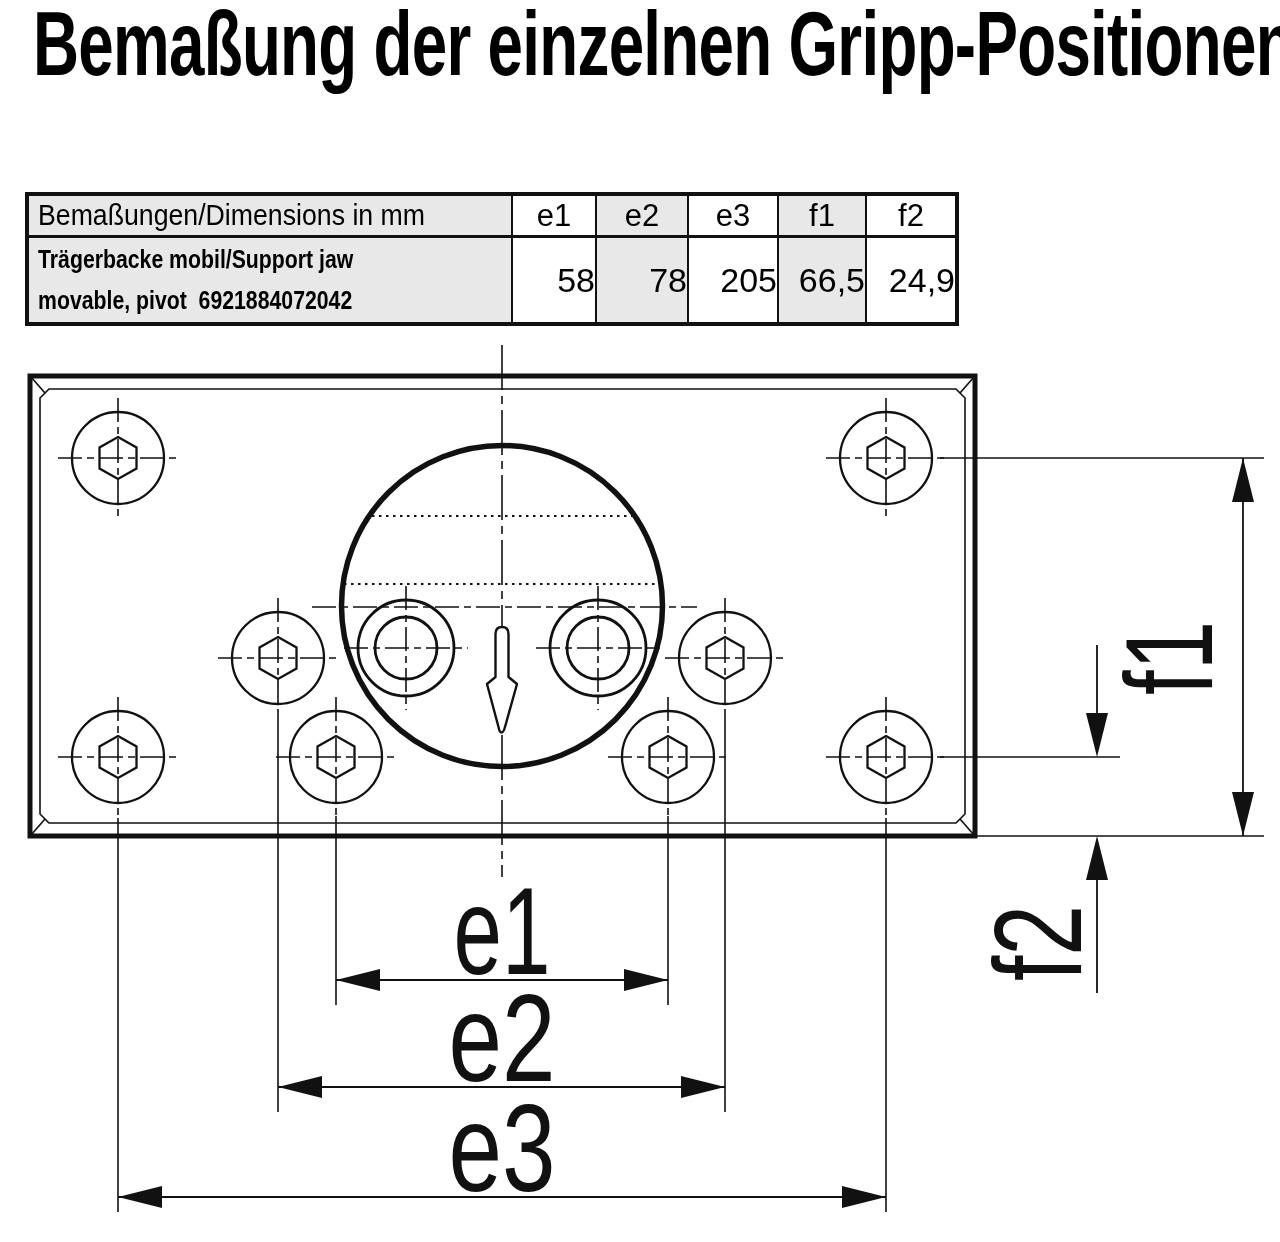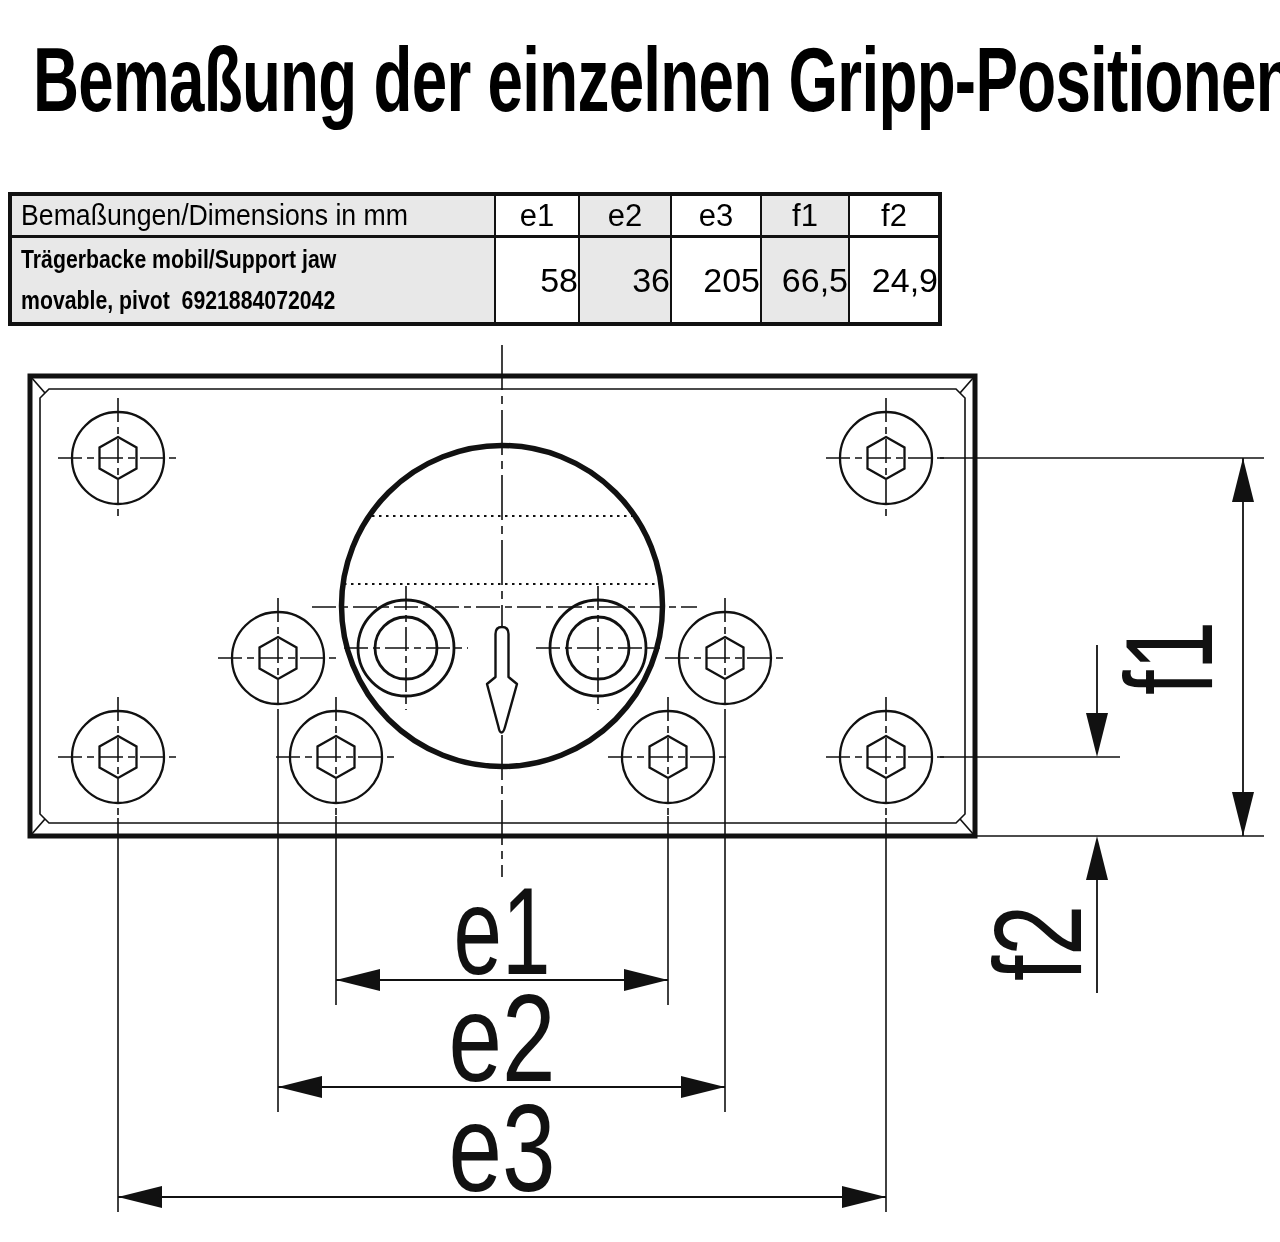--- a/index.html
+++ b/index.html
@@ -1,26 +1,26 @@
 <!DOCTYPE html>
 <html><head>
 <meta charset="utf-8">
 <style>
   html,body{margin:0;padding:0;background:#fff;width:1280px;height:1242px;overflow:hidden;
             font-family:"Liberation Sans",sans-serif;color:#000;}
   .abs{position:absolute;}
 
   
-  #title{left:33px;top:0px;width:1247px;margin-top:36px;}
+  #title{left:33px;top:0px;width:1247px;}
   .title-line{display:block;white-space:nowrap;font-weight:bold;font-size:91px;line-height:88px;
               letter-spacing:-1px;}
   .title-line > span{display:inline-block;transform:scaleX(0.70);transform-origin:0 50%;white-space:nowrap;}
 
   
-  #dim-table{left:8px;top:192px;border-collapse:collapse;table-layout:fixed;width:933px;
+  #dim-table{left:25px;top:192px;border-collapse:collapse;table-layout:fixed;width:933px;
              border:4px solid #111;}
   #dim-table td{border:2.5px solid #111;padding:0;vertical-align:middle;background:#fff;}
   #dim-table tr.hdr td{border-bottom:3.5px solid #111;height:39px;}
   #dim-table tr.data td{height:84px;}
   #dim-table td.shade{background:#e8e8e8;}
   .cell-label{font-size:29px;padding-left:9px !important;white-space:nowrap;}
   .cell-label > span{display:inline-block;transform:scaleX(0.92);transform-origin:0 50%;}
   .col-head{font-size:31px;text-align:center;}
   .cell-val{font-size:34px;text-align:right;}
   .jaw-label{font-weight:bold;font-size:25px;line-height:41px;padding-left:9px !important;}
@@ -64,21 +64,21 @@
     <td class="col-head">e3</td>
     <td class="col-head shade">f1</td>
     <td class="col-head">f2</td>
   </tr>
   <tr class="data">
     <td class="jaw-label shade">
       <span class="ln">Trägerbacke mobil/Support jaw</span>
       <span class="ln">movable, pivot  6921884072042</span>
     </td>
     <td class="cell-val">58</td>
-    <td class="cell-val shade">36</td>
+    <td class="cell-val shade">78</td>
     <td class="cell-val">205</td>
     <td class="cell-val shade">66,5</td>
     <td class="cell-val">24,9</td>
   </tr>
 </tbody>
   </table>
 
 <svg id="drawing" class="abs" width="1280" height="912" viewBox="0 330 1280 912">
 
   <line class="clmain" x1="502" y1="345" x2="502" y2="877"></line>

